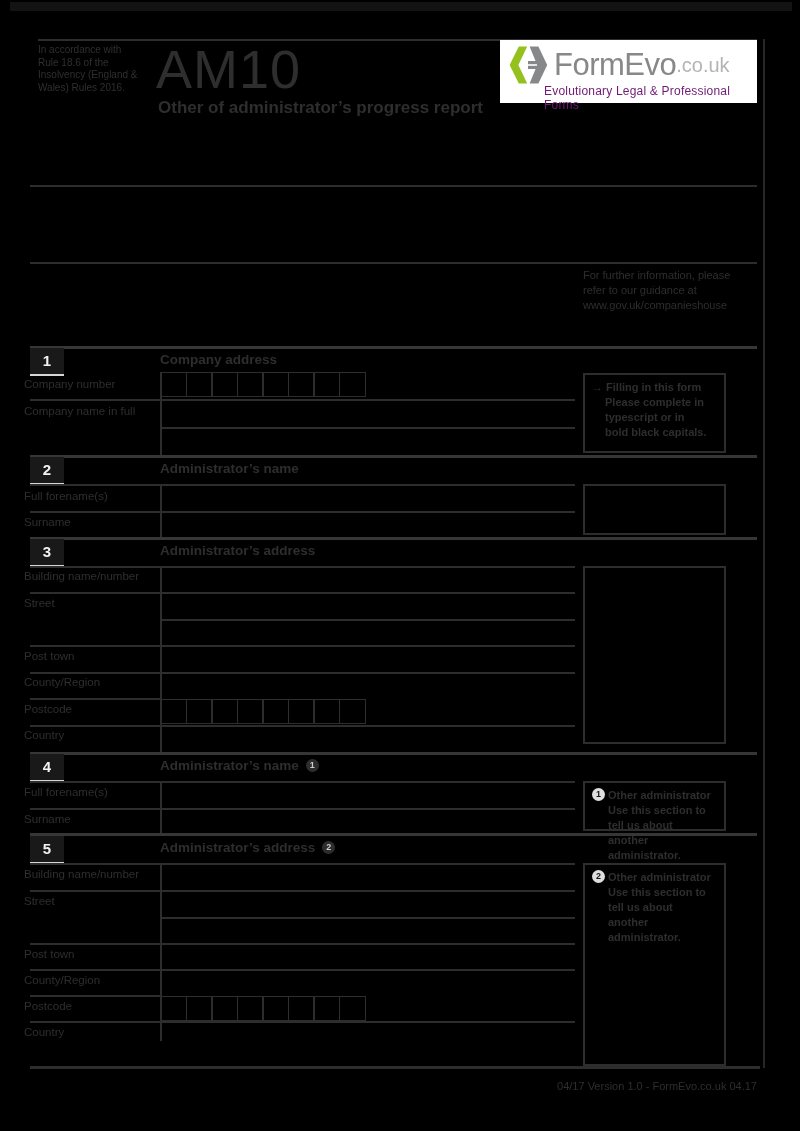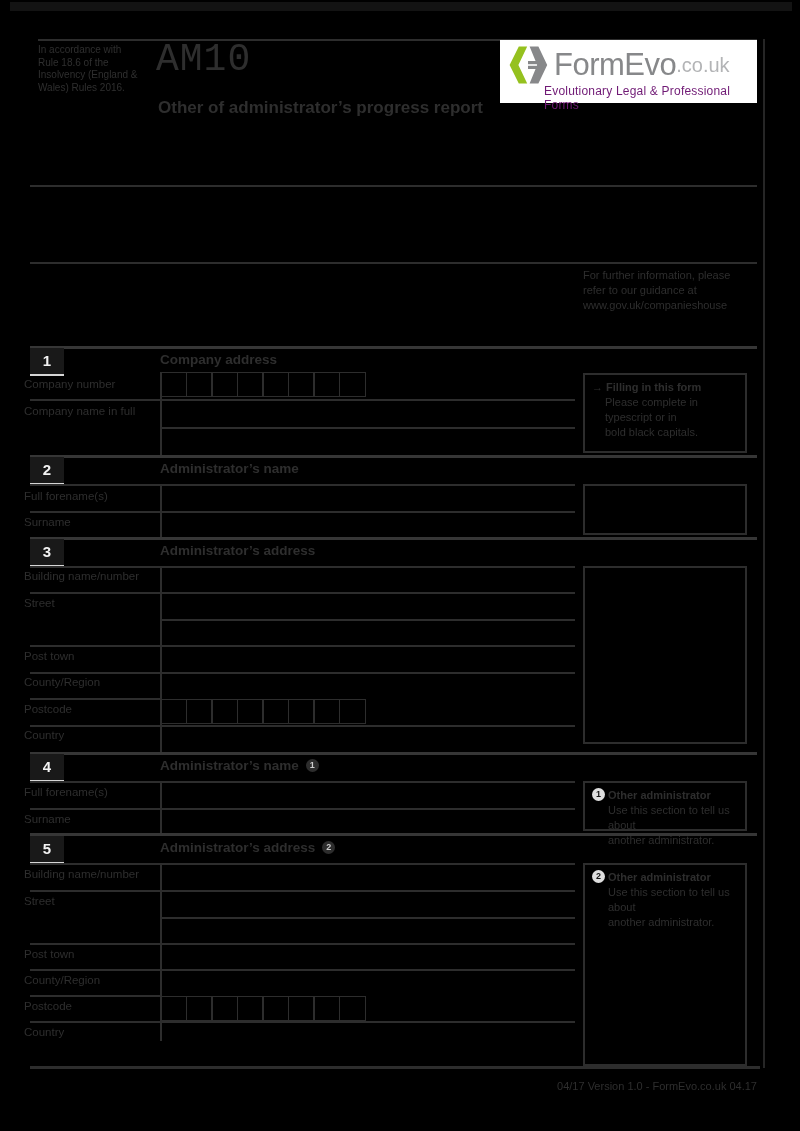--- a/index.html
+++ b/index.html
@@ -4,39 +4,39 @@
 <style>
   html,body{margin:0;padding:0;background:#000;}
   .page{position:relative;width:800px;height:1131px;background:#000;overflow:hidden;
         font-family:"Liberation Sans","DejaVu Sans",sans-serif;color:#2d2d2d;}
   .abs{position:absolute;}
   .hline{position:absolute;background:#2d2d2d;height:2px;}
   .sep{position:absolute;background:#363636;height:3px;left:30px;width:727px;}
   .vline{position:absolute;background:#2d2d2d;width:2px;}
   .topbar{position:absolute;left:10px;top:2px;width:782px;height:9px;background:#131313;}
   .accordance{position:absolute;left:38px;top:44px;width:120px;font-size:10px;line-height:12.5px;color:#2f2f2f;}
-  .formcode{position:absolute;left:156px;top:38px;font-size:38px;font-weight:400;letter-spacing:1px;color:#2e2e2e;font-family:Liberation Mono, monospace;}
+  .formcode{position:absolute;left:156px;top:38px;font-size:54px;font-weight:400;letter-spacing:1px;color:#2e2e2e;}
   .formtitle{position:absolute;left:158px;top:98px;font-size:17px;font-weight:bold;color:#2e2e2e;}
   .guidance{position:absolute;left:583px;top:268px;width:180px;font-size:11px;line-height:15px;color:#2e2e2e;}
   .guidance span{display:block;}
   
   .logo{position:absolute;left:500px;top:40px;width:257px;height:63px;background:#ffffff;}
   .logo .row{position:absolute;left:8px;top:5px;height:40px;display:flex;align-items:center;}
   .logo .brand{font-size:31px;color:#87888a;letter-spacing:-0.5px;margin-left:6px;}
   .logo .suffix{font-size:20px;color:#b3b4b6;}
   .logo .tagline{position:absolute;left:44px;top:44px;width:208px;font-size:12px;color:#701a75;letter-spacing:0.2px;}
   
   .sec-num{position:absolute;left:30px;width:34px;height:26px;background:#191919;color:#f2f2f2;
            font-size:15px;font-weight:bold;text-align:center;line-height:26px;border-bottom:2px solid #d6d6d6;}
   .sec-title{position:absolute;left:160px;font-size:13.5px;font-weight:bold;color:#2e2e2e;}
   .flabel{position:absolute;left:24px;font-size:11.5px;color:#2e2e2e;}
-  .panel{position:absolute;left:583px;width:164px;border:2px solid #2d2d2d;box-sizing:border-box;
+  .panel{position:absolute;left:583px;width:143px;border:2px solid #2d2d2d;box-sizing:border-box;
          font-size:11px;line-height:15px;color:#2e2e2e;padding:5px 7px;}
   .panel .ttl{font-weight:bold;}
-  .panel .body{padding-left:13px;}
+  .panel .body{padding-left:13px;font-weight:bold;}
   .marker{display:inline-block;width:13px;height:13px;border-radius:50%;text-align:center;
           font-size:9px;font-weight:bold;line-height:13px;vertical-align:2px;}
   .marker.dark{background:#2d2d2d;color:#cccccc;margin-left:7px;}
   .marker.light{background:#dedede;color:#141414;margin-right:3px;}
   .comb{position:absolute;left:160px;display:flex;}
   .comb span{width:25px;height:23px;border:1.5px solid #2d2d2d;margin-left:-1.5px;}
   .comb span:first-child{margin-left:0;}
   .footer-text{position:absolute;right:43px;top:1072px;font-size:11px;color:#2e2e2e;margin-top:8px;}
 </style>
 </head>

